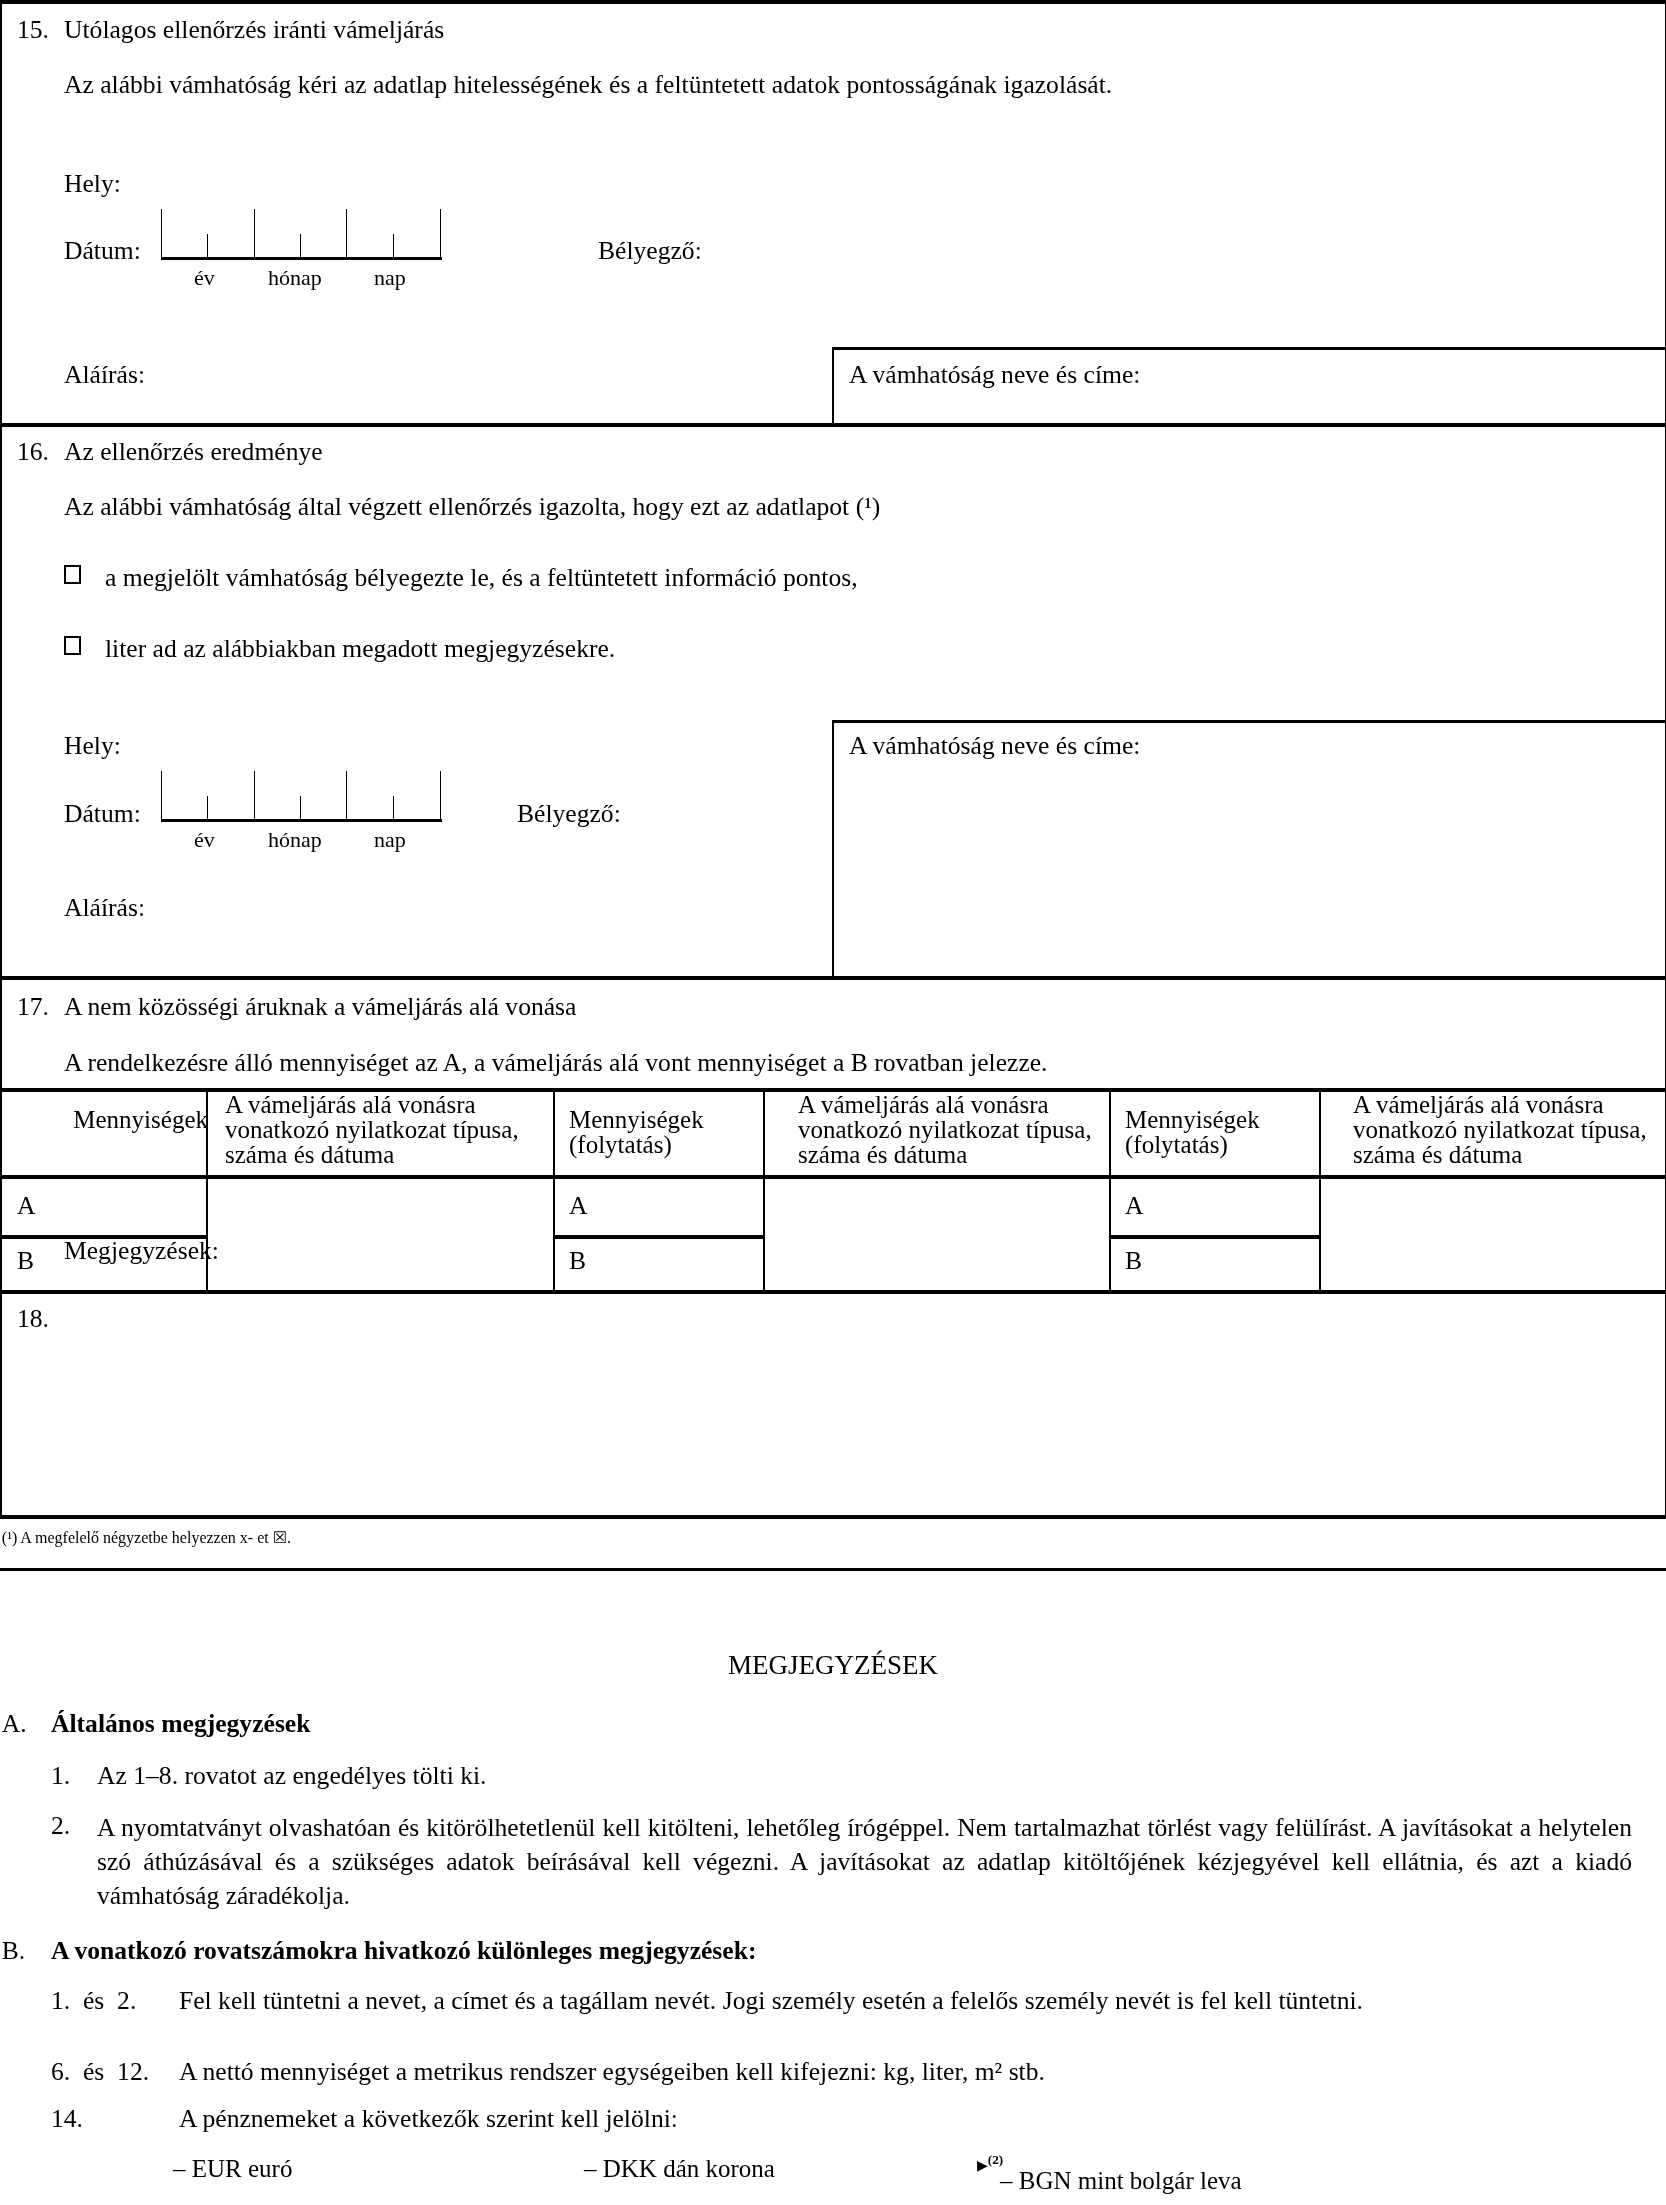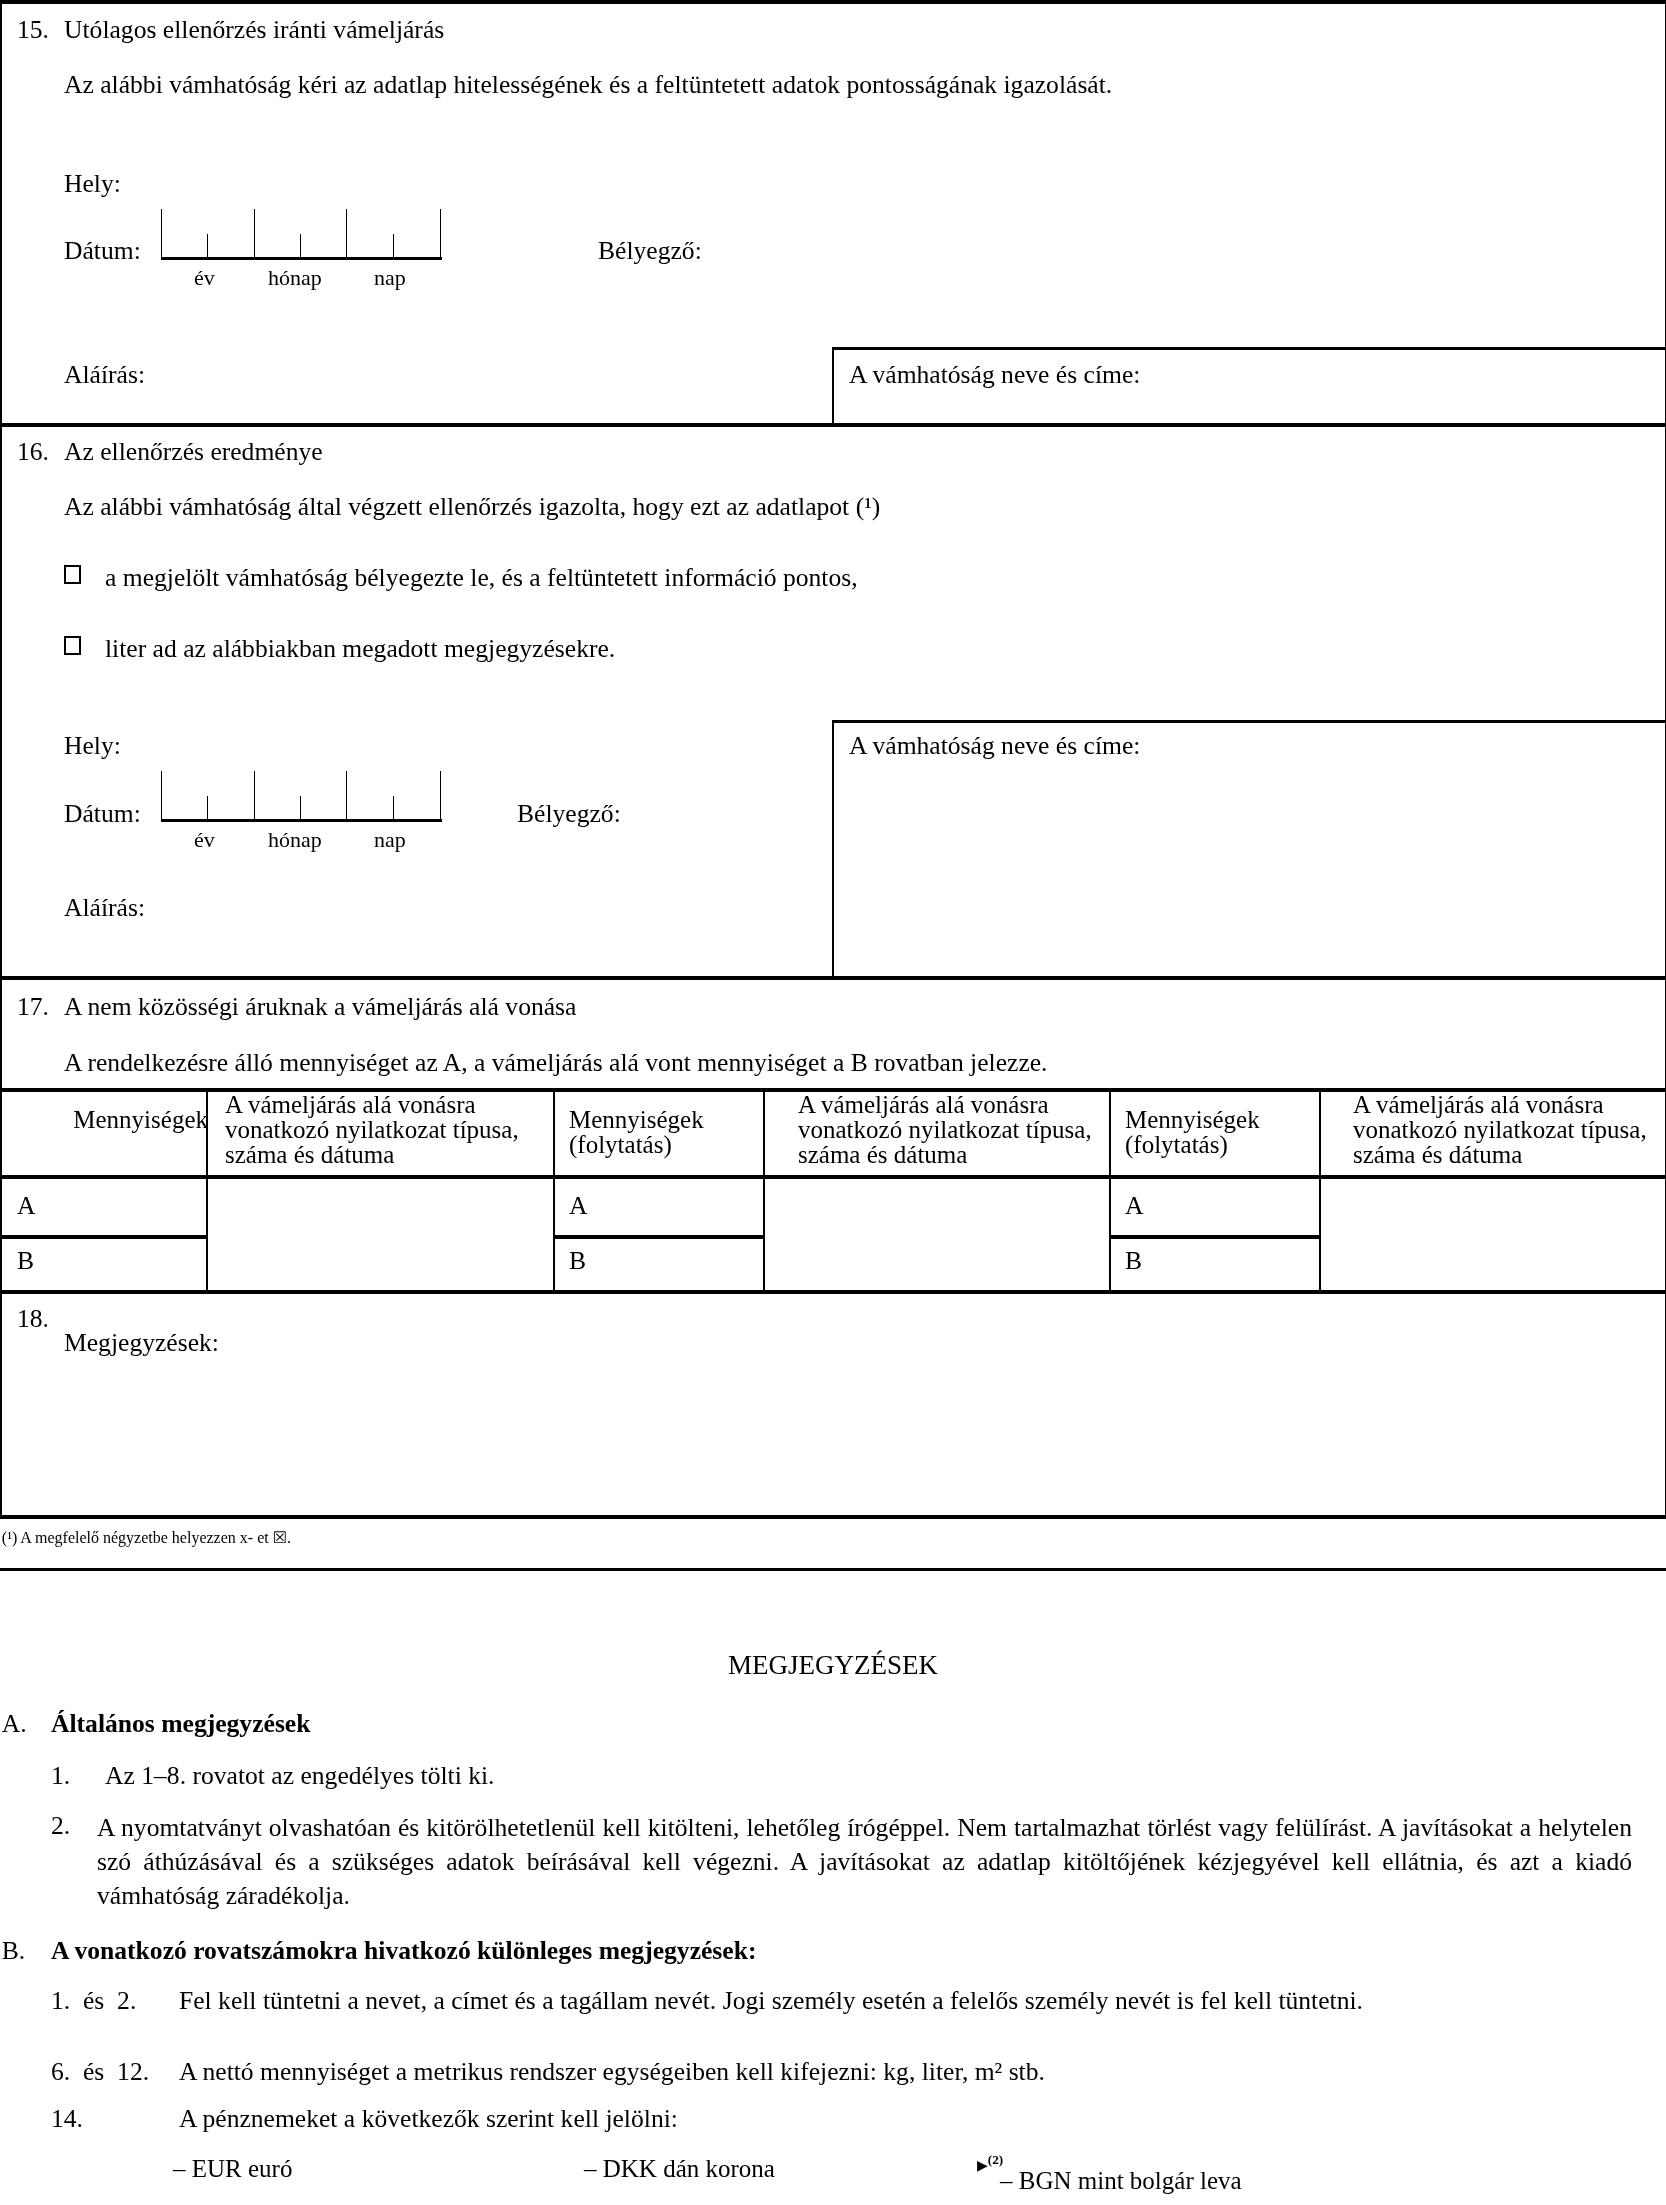--- a/index.html
+++ b/index.html
@@ -143,36 +143,36 @@
   <div class="abs" style="left:595px;top:1180px;width:165px;height:53px;"></div>
   <div class="abs" style="left:595px;top:1239px;width:165px;height:49px;"></div>
   <div class="abs" style="left:766px;top:1180px;width:340px;height:108px;"></div>
   <div class="abs" style="left:1151px;top:1180px;width:165px;height:53px;"></div>
   <div class="abs" style="left:1151px;top:1239px;width:165px;height:49px;"></div>
   <div class="abs" style="left:1322px;top:1180px;width:340px;height:108px;"></div>
 </section>
 
 <section>
   <div class="abs txt" style="left:17px;top:1306px;">18.</div>
-  <div class="abs txt" style="left:64px;top:1330px;">Megjegyzések:</div>
+  <div class="abs txt" style="left:64px;top:1238px;">Megjegyzések:</div>
   <div class="abs" style="left:8.8px;top:1341px;width:1650px;height:168px;"></div>
   <div class="hline" style="left:0;top:1515px;width:1666px;"></div>
 </section>
 
 <div class="abs txt" style="left:1.8px;top:1530px;font-size:16px;">(¹) A megfelelő négyzetbe helyezzen x- et ☒.</div>
 <div class="hline" style="left:0;top:1568px;width:1666px;height:2.6px;"></div>
 
 <section>
   <div class="abs txt" style="left:0;width:1666px;text-align:center;top:1652px;font-size:27px;">MEGJEGYZÉSEK</div>
 
   <div class="abs txt" style="left:1.8px;top:1711px;">A.</div>
   <div class="abs txt bold" style="left:51px;top:1711px;">Általános megjegyzések</div>
 
   <div class="abs txt" style="left:51px;top:1763px;">1.</div>
-  <div class="abs txt" style="left:97px;top:1763px;margin-left:8px;">Az 1–8. rovatot az engedélyes tölti ki.</div>
+  <div class="abs txt" style="left:97px;top:1763px;">Az 1–8. rovatot az engedélyes tölti ki.</div>
 
   <div class="abs txt" style="left:51px;top:1813px;">2.</div>
   <div class="abs" style="left:97px;top:1811px;width:1535px;font-size:25.6px;line-height:34px;text-align:justify;">A nyomtatványt olvashatóan és kitörölhetetlenül kell kitölteni, lehetőleg írógéppel. Nem tartalmazhat törlést vagy felülírást. A javításokat a helytelen szó áthúzásával és a szükséges adatok beírásával kell végezni. A javításokat az adatlap kitöltőjének kézjegyével kell ellátnia, és azt a kiadó vámhatóság záradékolja.</div>
 
   <div class="abs txt" style="left:1.8px;top:1938px;">B.</div>
   <div class="abs txt bold" style="left:51px;top:1938px;">A vonatkozó rovatszámokra hivatkozó különleges megjegyzések:</div>
 
   <div class="abs txt" style="left:51px;top:1988px;white-space:pre;">1.  és  2.</div>
   <div class="abs txt" style="left:179px;top:1988px;">Fel kell tüntetni a nevet, a címet és a tagállam nevét. Jogi személy esetén a felelős személy nevét is fel kell tüntetni.</div>
 

